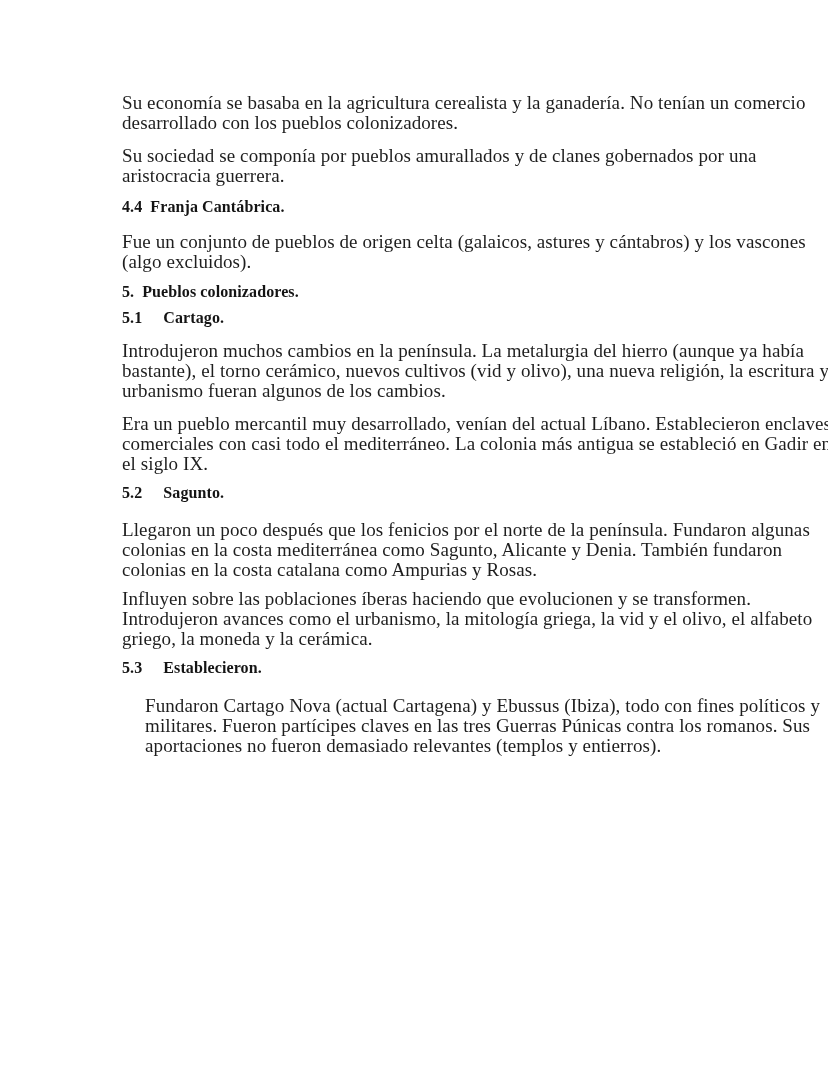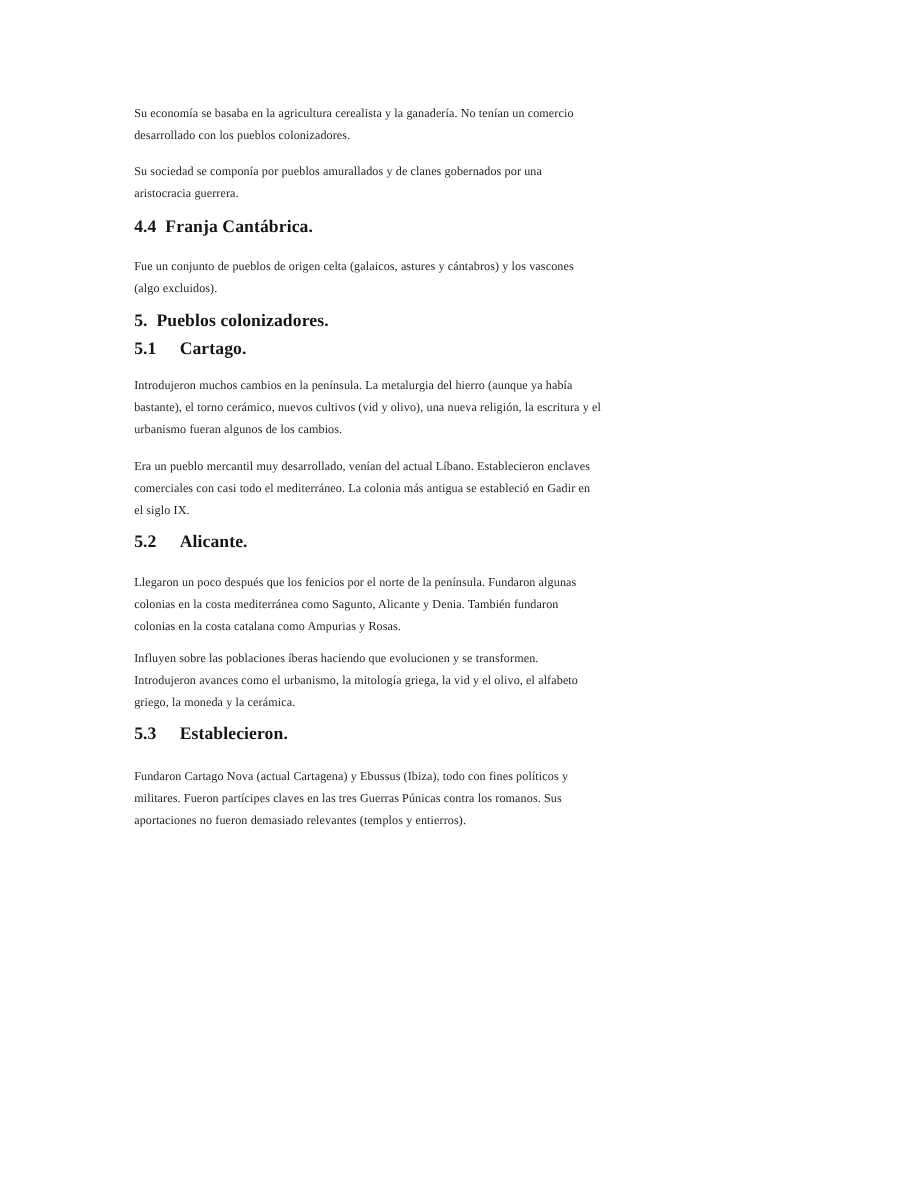--- a/index.html
+++ b/index.html
@@ -16,21 +16,21 @@
     font-family: "Liberation Serif", serif;
   }
   .content {
     position: absolute;
     left: 122px;
     top: 93px;
     width: 640px;
   }
   .para {
     margin: 0;
-    font-size: 11px;
+    font-size: 19px;
     line-height: 20px;
     color: #1e1e1e;
     white-space: pre;
     letter-spacing: 0.1px;
   }
   .heading {
     margin: 0;
     font-size: 16px;
     line-height: 26px;
     font-weight: 700;
@@ -40,21 +40,21 @@
   .heading .hnum { margin-right: 8px; }
   .heading.tab .hnum { margin-right: 21px; }
   .mt6  { margin-top: 6px; }
   .mt7  { margin-top: 7px; }
   .mt8  { margin-top: 8px; }
   .mt9  { margin-top: 9px; }
   .mt10 { margin-top: 10px; }
   .mt12 { margin-top: 12px; }
   .mt13 { margin-top: 13px; }
   .mt14 { margin-top: 14px; }
-  .mt15 { margin-top: 15px; }
+  .mt15 { margin-top: 15px; margin-left: 23px; }
 </style>
 </head>
 <body>
 
 <div class="page">
   <div class="content">
 
     <p class="para">Su economía se basaba en la agricultura cerealista y la ganadería. No tenían un comercio
 desarrollado con los pueblos colonizadores.</p>
 
@@ -72,21 +72,21 @@
     <h2 class="heading tab"><span class="hnum">5.1</span><span class="htitle">Cartago.</span></h2>
 
     <p class="para mt10">Introdujeron muchos cambios en la península. La metalurgia del hierro (aunque ya había
 bastante), el torno cerámico, nuevos cultivos (vid y olivo), una nueva religión, la escritura y el
 urbanismo fueran algunos de los cambios.</p>
 
     <p class="para mt13">Era un pueblo mercantil muy desarrollado, venían del actual Líbano. Establecieron enclaves
 comerciales con casi todo el mediterráneo. La colonia más antigua se estableció en Gadir en
 el siglo IX.</p>
 
-    <h2 class="heading tab mt6"><span class="hnum">5.2</span><span class="htitle">Alicante.</span></h2>
+    <h2 class="heading tab mt6"><span class="hnum">5.2</span><span class="htitle">Sagunto.</span></h2>
 
     <p class="para mt14">Llegaron un poco después que los fenicios por el norte de la península. Fundaron algunas
 colonias en la costa mediterránea como Sagunto, Alicante y Denia. También fundaron
 colonias en la costa catalana como Ampurias y Rosas.</p>
 
     <p class="para mt9">Influyen sobre las poblaciones íberas haciendo que evolucionen y se transformen.
 Introdujeron avances como el urbanismo, la mitología griega, la vid y el olivo, el alfabeto
 griego, la moneda y la cerámica.</p>
 
     <h2 class="heading tab mt6"><span class="hnum">5.3</span><span class="htitle">Establecieron.</span></h2>

